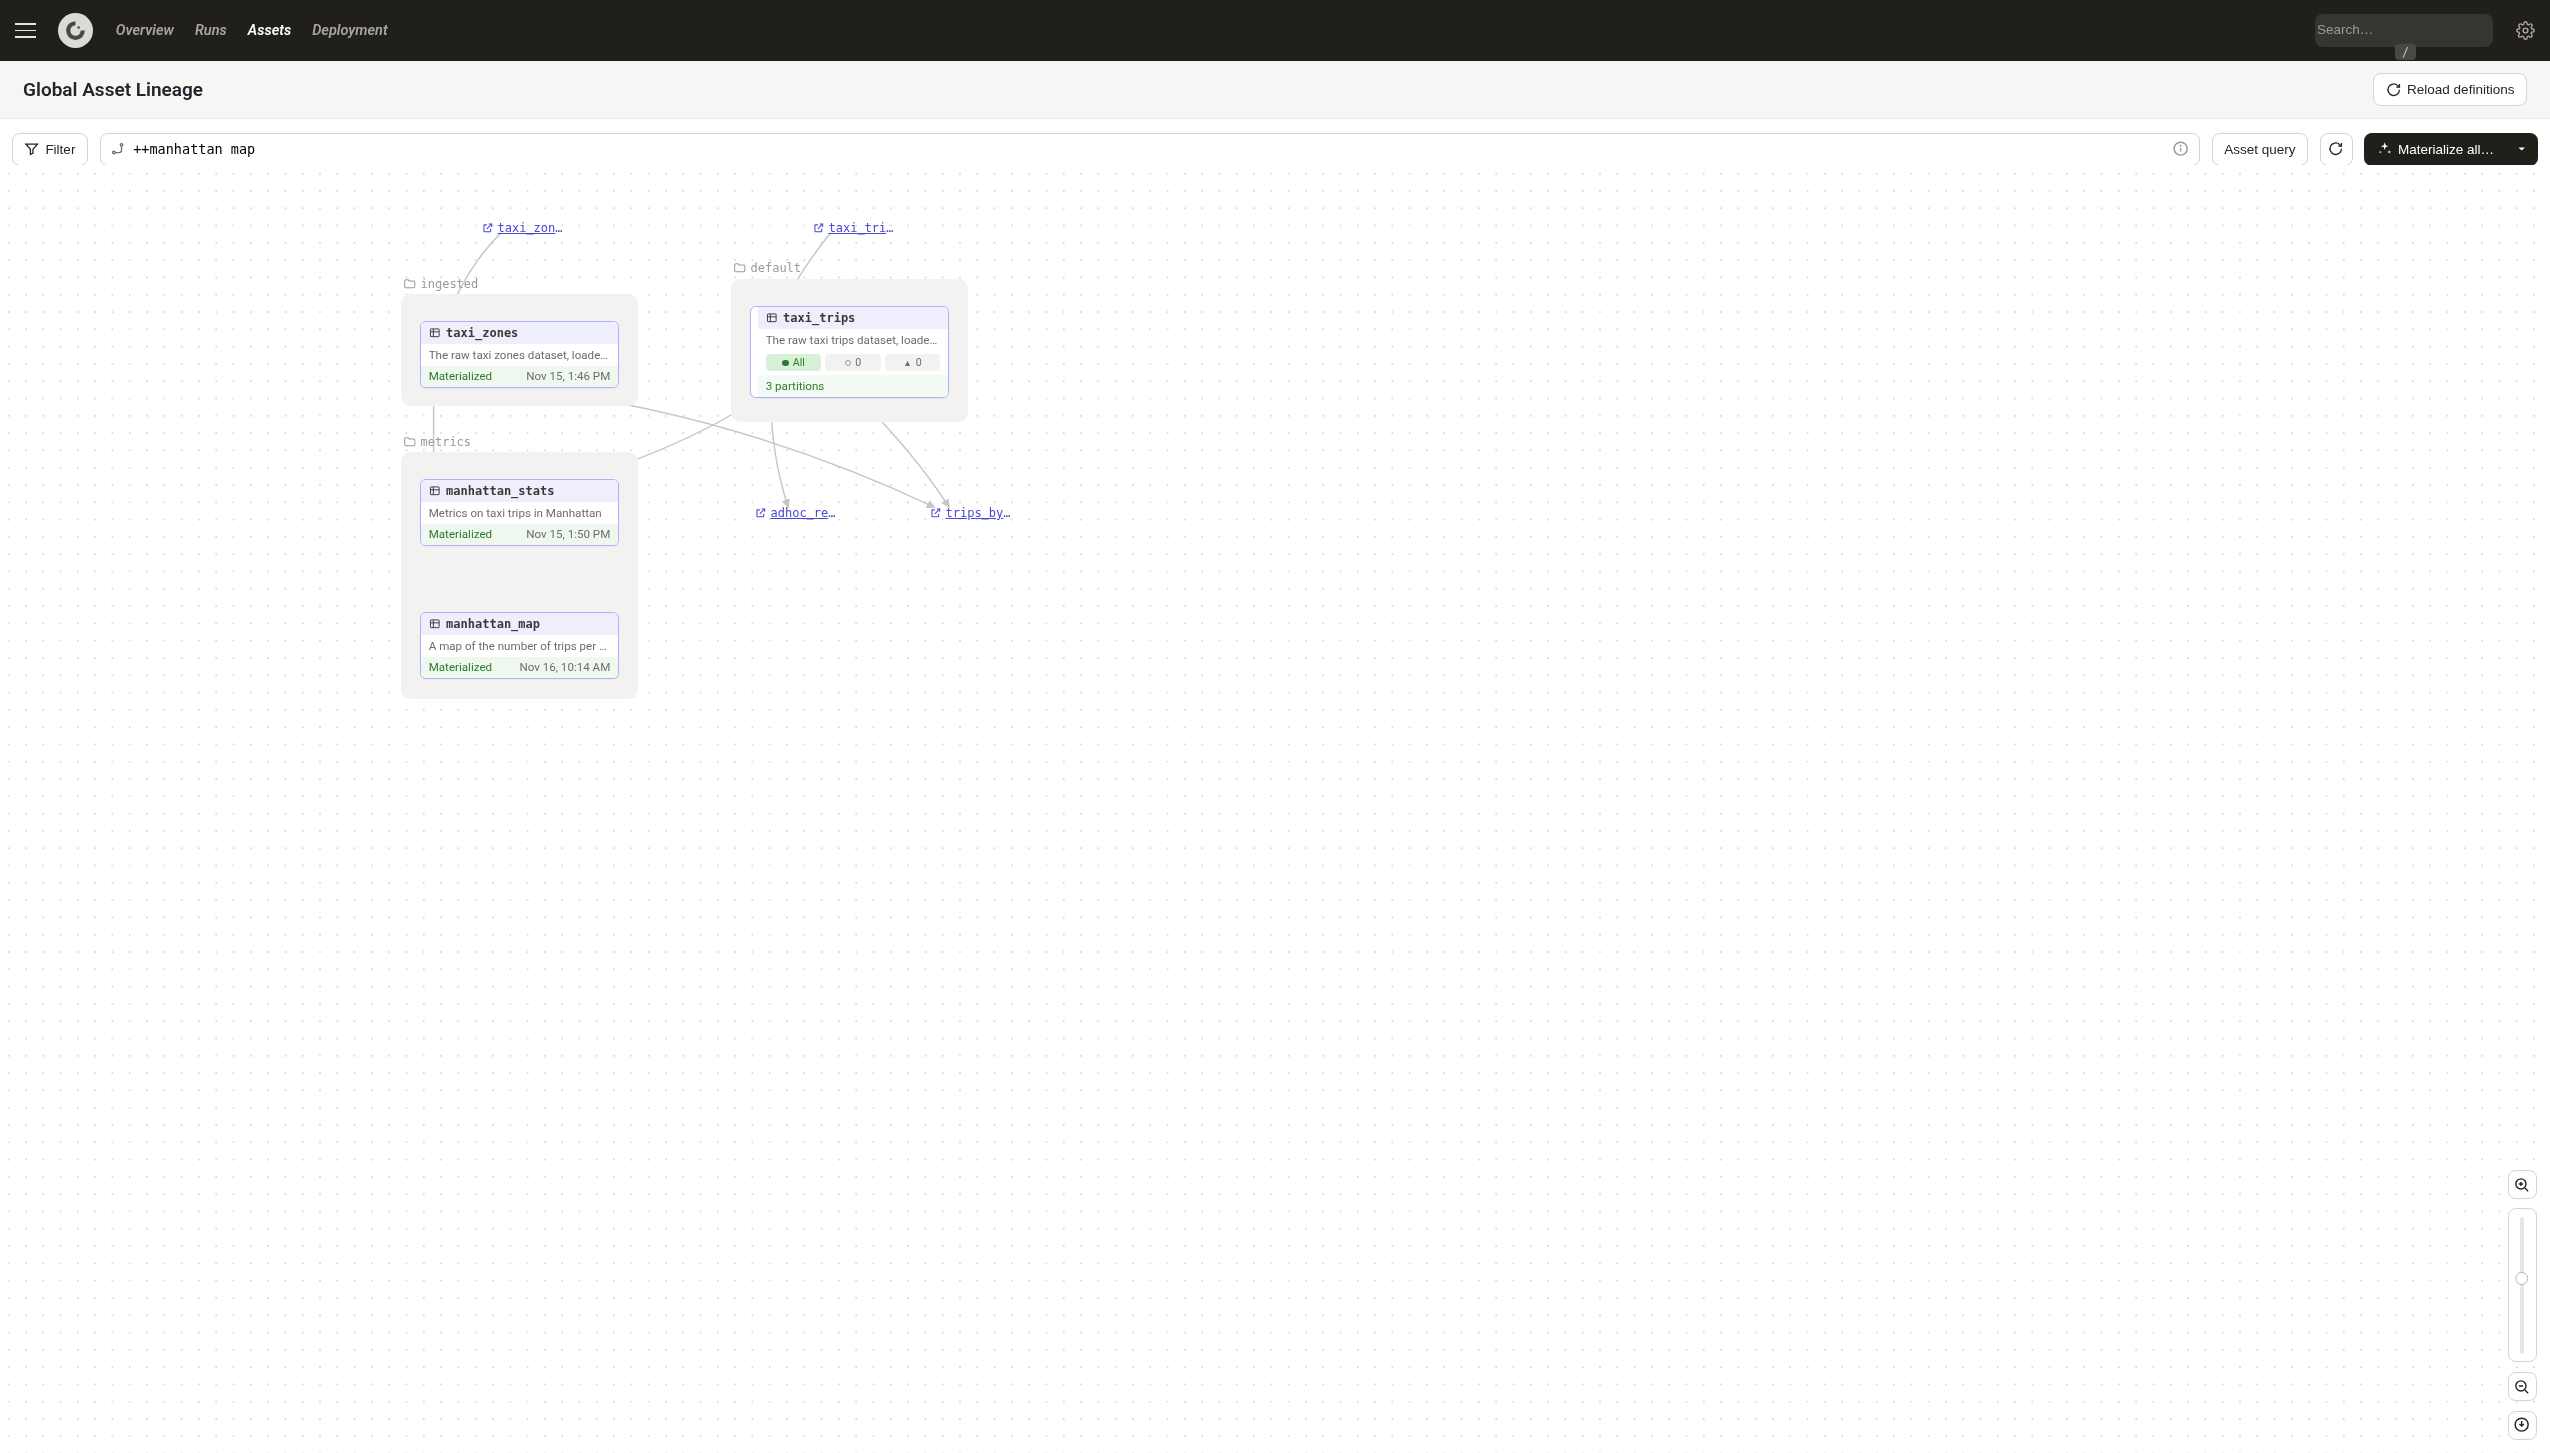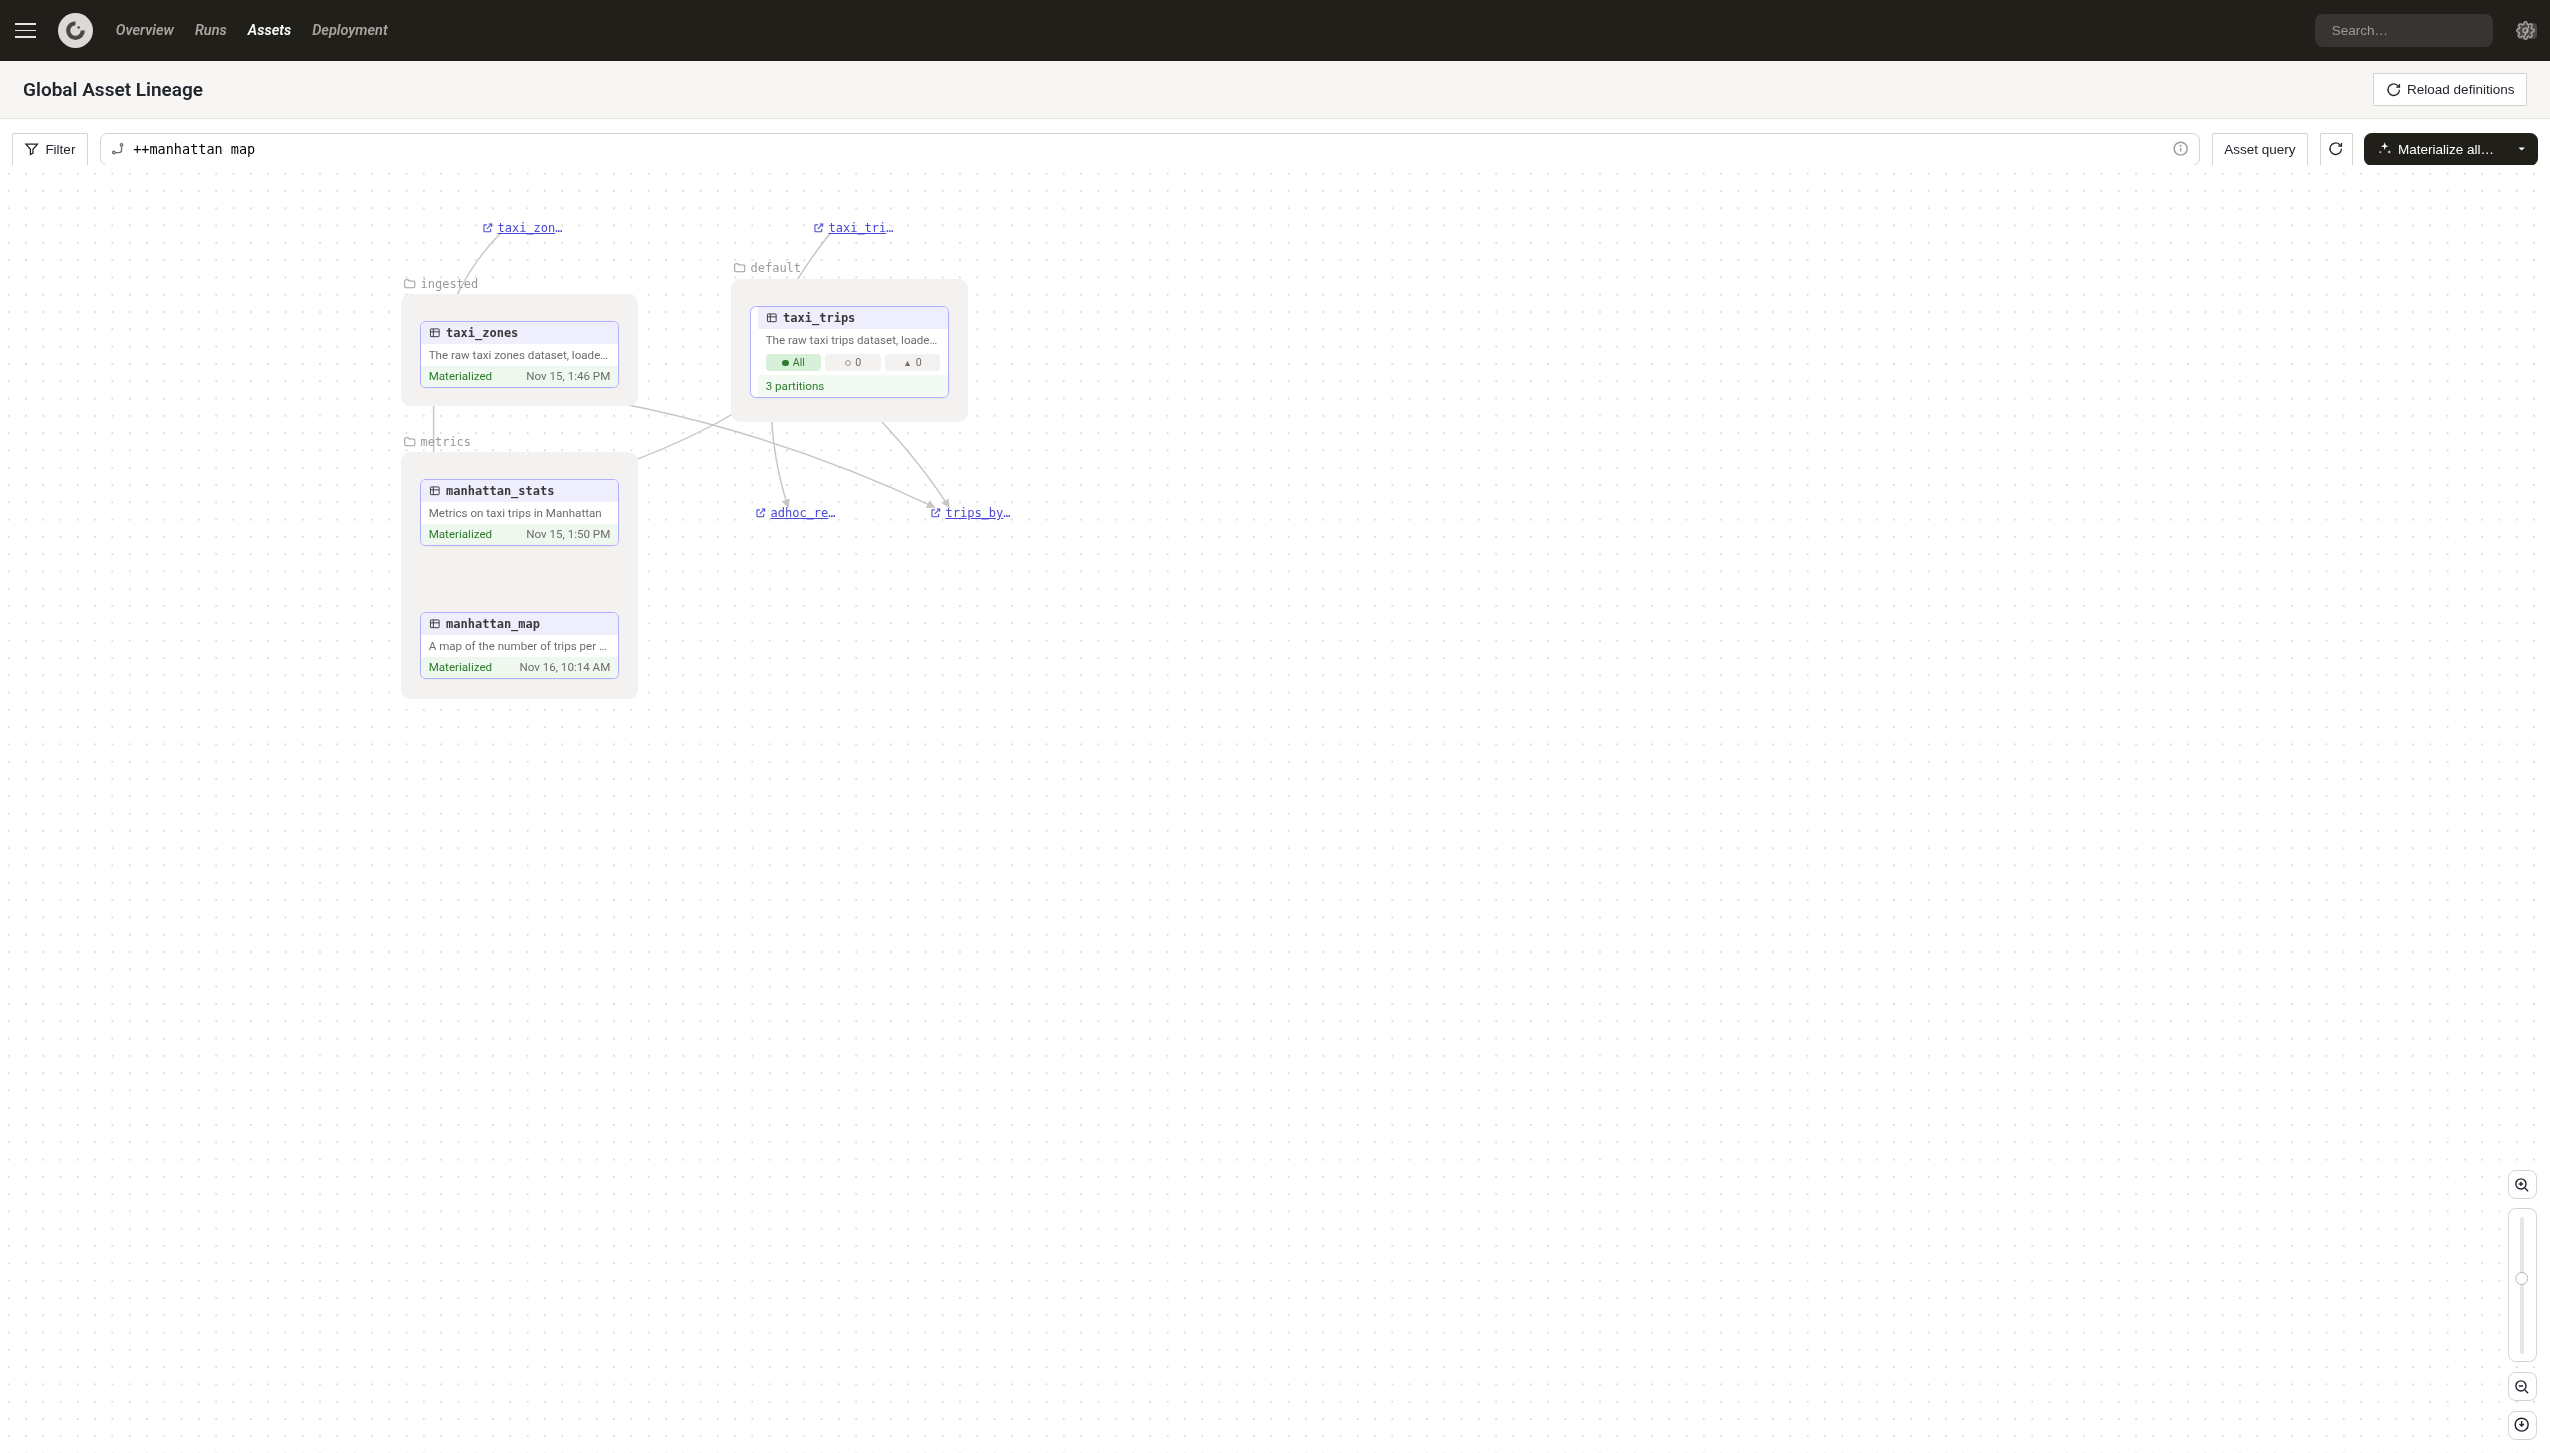--- a/index.html
+++ b/index.html
@@ -16,38 +16,38 @@
     color: #a8a5a0;
   }
   .hamburger { width: 27px; height: 27px; display: flex; flex-direction: column; justify-content: center; gap: 4.8px; cursor: pointer; }
   .hamburger span { display: block; height: 1.9px; background: #e6e4e0; width: 21px; }
   .logo { width: 35px; height: 35px; border-radius: 50%; background: #dcdad6; display:flex; align-items:center; justify-content:center; flex-shrink:0; }
   .logo svg { width: 25px; height: 25px; }
   .nav { display: flex; gap: 21px; margin-left: 7.7px; }
   .nav a { color: #a8a5a0; text-decoration: none; font-weight: 600; font-size: 14.5px; cursor: pointer; font-style: italic;}
   .nav a.active { color: #fff; }
   .top-spacer { flex: 1; }
-  .search-box { display: flex; align-items: center; background: #373532; border-radius: 7.7px; height: 33px; padding: 0 5.8px 0 9.6px; width: 178px; gap: 7.7px; }
+  .search-box { display: flex; align-items: center; background: #373532; border-radius: 7.7px; height: 33px; padding: 0 5.8px 0 9.6px; width: 178px; gap: 7.7px; flex-direction: column; }
   .search-box input { background: transparent; border: none; outline: none; color: #c5c3bf; font-size: 13.5px; flex:1; }
   .search-box input::placeholder { color: #9c9a96; }
   .kbd { background: #4a4845; color: #c5c3bf; border-radius: 3.9px; padding: 1px 6.7px; font-size: 11.6px; font-family: monospace; }
   .gear { width: 19px; height: 19px; color:#a8a5a0; cursor:pointer; margin-left: 7.7px;}
   
   
   .page-header {
     height: 58px;
     border-bottom: 1px solid #e8e6e3;
     display: flex;
     align-items: center;
     padding: 0 23px;
     justify-content: space-between;
     background: #f7f6f4;
   }
   .page-title { font-size: 19px; font-weight: 600; color: #21262d; }
-  .btn { display:inline-flex; align-items:center; gap:5.8px; height: 33px; padding: 0 11.6px; border-radius: 1px; border: 1px solid #d5d3d0; background:#fff; cursor:pointer; font-size: 13.5px; color:#21262d; white-space: nowrap; }
+  .btn { display:inline-flex; align-items:center; gap:5.8px; height: 33px; padding: 0 11.6px; border-radius: 8px; border: 1px solid #d5d3d0; background:#fff; cursor:pointer; font-size: 13.5px; color:#21262d; white-space: nowrap; }
   .btn svg { width:15.4px; height:15.4px; flex-shrink:0; }
   
   
   .toolbar { display: flex; align-items: center; gap: 11.6px; padding: 13.5px 11.6px; background:#fff;}
   .query-input-wrap { flex:1; position:relative; display:flex; align-items:center; border:1px solid #d5d3d0; border-radius:7.7px; height:33px; padding: 0 9.6px; gap:7.7px; background:#fff; }
   .query-input-wrap input { flex:1; border:none; outline:none; font-size:13.5px; font-family: "SF Mono", Menlo, Consolas, monospace; }
   .btn-dark { background:#211f1a; color:#fff; border-color:#211f1a; }
   .btn-group { display:flex; }
   .btn-group .btn { border-radius:0; }
   .btn-group .btn:first-child { border-top-left-radius:7.7px; border-bottom-left-radius:7.7px; }

